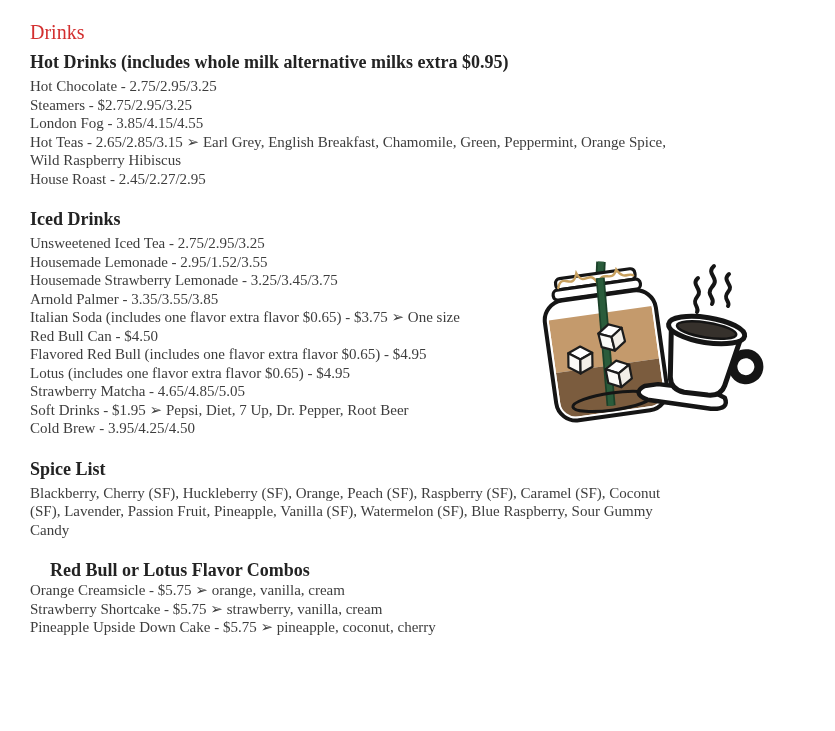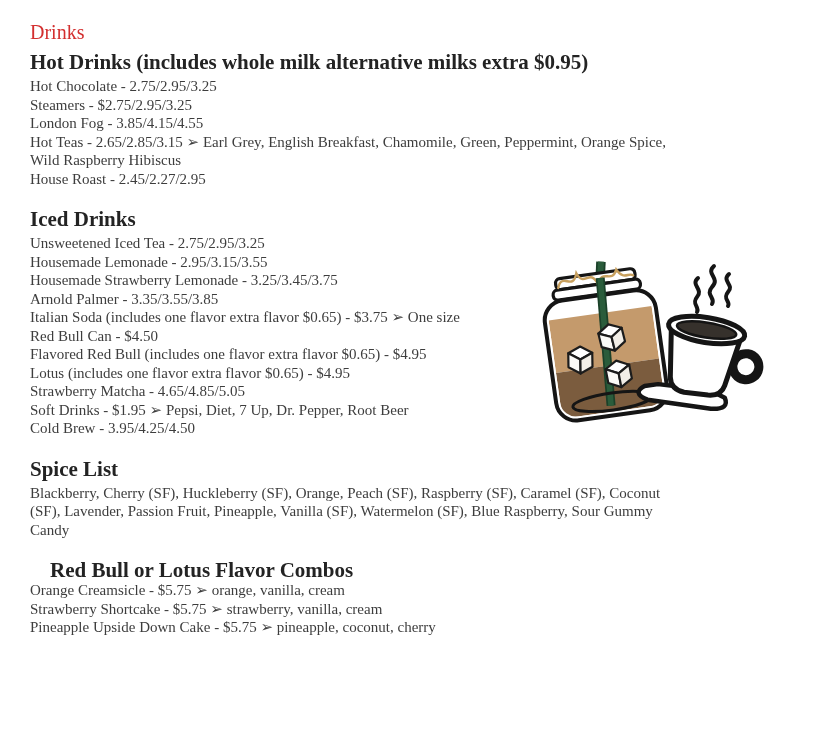--- a/index.html
+++ b/index.html
@@ -21,21 +21,21 @@
     line-height: 22px;
     margin: 0;
     color: var(--title-red);
   }
   .section {
     margin-top: 22px;
     max-width: 780px;
   }
   .section:first-of-type { margin-top: 10px; }
   .section-heading {
-    font-size: 21px;
+    font-size: 18px;
     font-weight: 700;
     line-height: 19px;
     margin: 0 0 5px 0;
     color: var(--heading-text);
   }
   .section:last-of-type .section-heading { margin-bottom: 1px; margin-left: 20px; }
   .menu-line {
     margin: 0;
     font-size: 15px;
     line-height: 18.5px;
@@ -60,21 +60,21 @@
         <h2 class="section-heading">Hot Drinks (includes whole milk alternative milks extra $0.95)</h2>
         <p class="menu-line">Hot Chocolate - 2.75/2.95/3.25</p>
         <p class="menu-line">Steamers - $2.75/2.95/3.25</p>
         <p class="menu-line">London Fog - 3.85/4.15/4.55</p>
         <p class="menu-line">Hot Teas - 2.65/2.85/3.15 ➢ Earl Grey, English Breakfast, Chamomile, Green, Peppermint, Orange Spice, Wild Raspberry Hibiscus</p>
         <p class="menu-line">House Roast - 2.45/2.27/2.95</p>
       </section>
       <section class="section">
         <h2 class="section-heading">Iced Drinks</h2>
         <p class="menu-line">Unsweetened Iced Tea - 2.75/2.95/3.25</p>
-        <p class="menu-line">Housemade Lemonade - 2.95/3.15/3.55</p>
+        <p class="menu-line">Housemade Lemonade - 2.95/1.52/3.55</p>
         <p class="menu-line">Housemade Strawberry Lemonade - 3.25/3.45/3.75</p>
         <p class="menu-line">Arnold Palmer - 3.35/3.55/3.85</p>
         <p class="menu-line">Italian Soda (includes one flavor extra flavor $0.65) - $3.75 ➢ One size</p>
         <p class="menu-line">Red Bull Can - $4.50</p>
         <p class="menu-line">Flavored Red Bull (includes one flavor extra flavor $0.65) - $4.95</p>
         <p class="menu-line">Lotus (includes one flavor extra flavor $0.65) - $4.95</p>
         <p class="menu-line">Strawberry Matcha - 4.65/4.85/5.05</p>
         <p class="menu-line">Soft Drinks - $1.95 ➢ Pepsi, Diet, 7 Up, Dr. Pepper, Root Beer</p>
         <p class="menu-line">Cold Brew - 3.95/4.25/4.50</p>
       </section>

